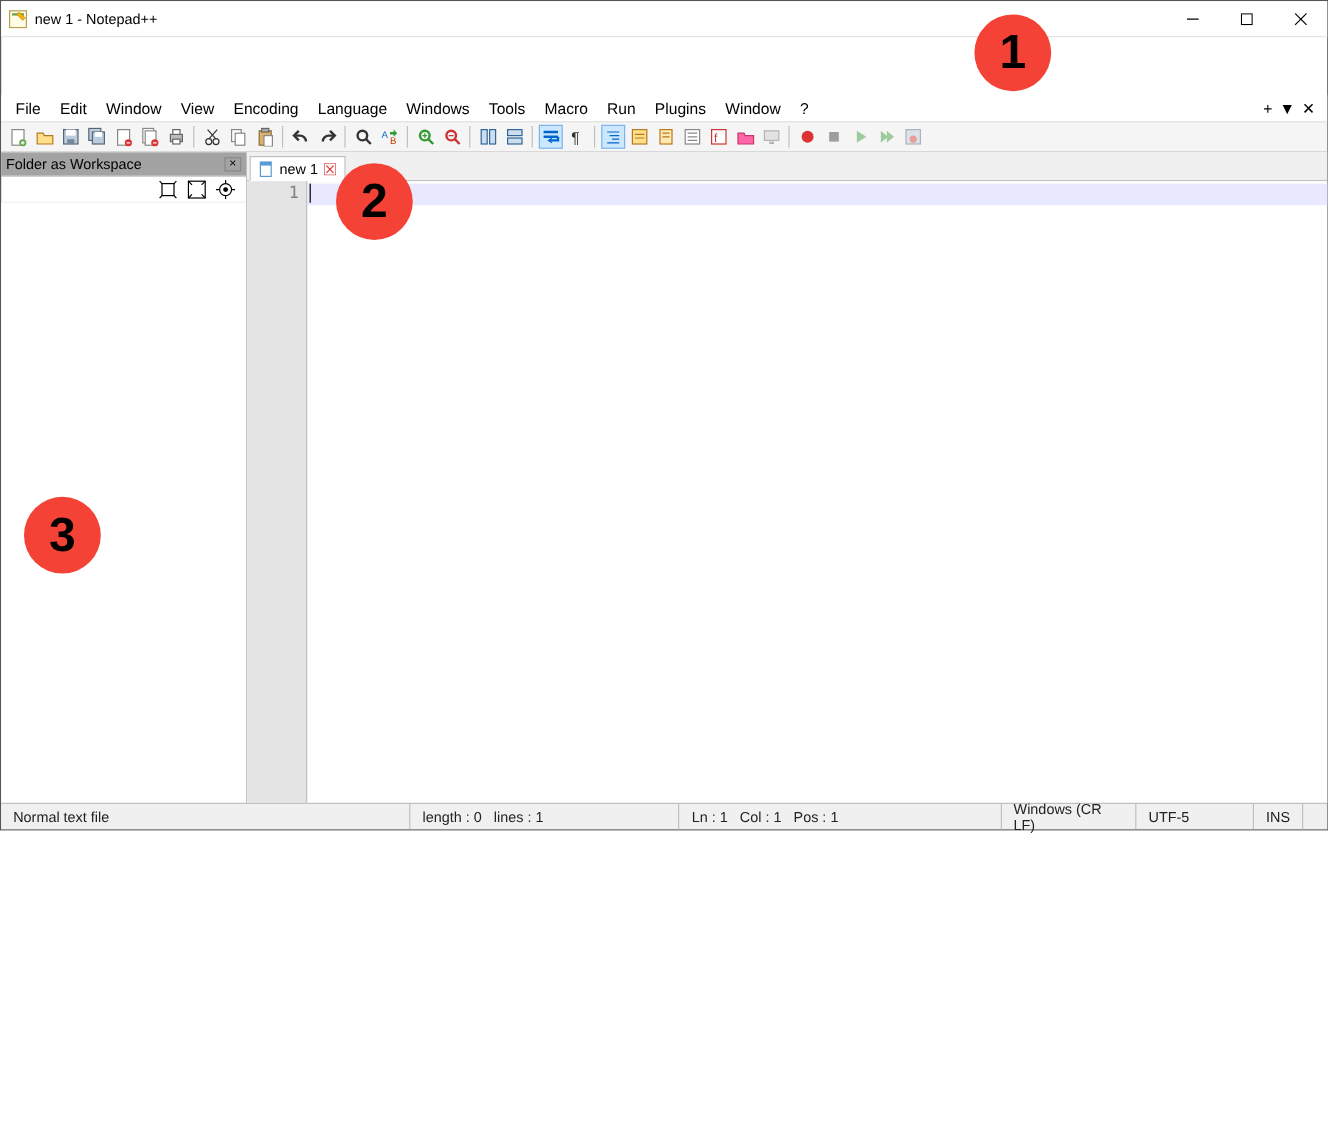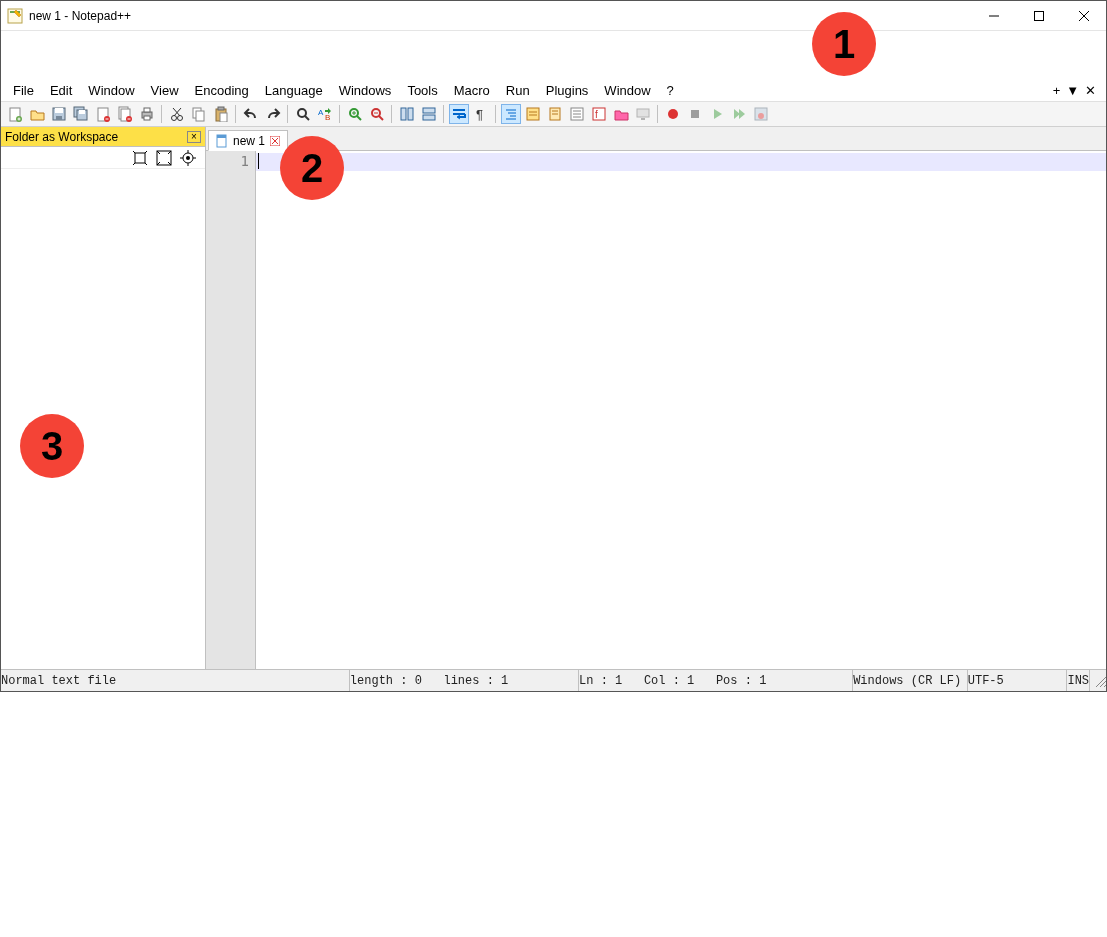--- a/index.html
+++ b/index.html
@@ -18,41 +18,41 @@
   .menubar .right span { font-size: 13px; cursor:default; }
 
   .toolbar { height: 26px; display:flex; align-items:center; padding: 1px 4px; background:#f5f5f5; border-top:1px solid #e0e0e0; border-bottom:1px solid #d0d0d0; gap:2px; }
   .tb { width:20px; height:20px; display:flex; align-items:center; justify-content:center; border:1px solid transparent; }
   .tb.active { border:1px solid #7eb4ea; background:#cce8ff; }
   .tb.disabled { opacity:0.45; }
   .tb-sep { width:2px; height:18px; border-left:1px solid #c0c0c0; margin:0 2px; }
 
   .body { flex:1; display:flex; min-height:0; }
   .sidepanel { width:205px; display:flex; flex-direction:column; border-right:1px solid #c0c0c0; }
-  .panel-header { height:20px; background:#fde047; border-bottom:1px solid #c0c0c0; display:flex; align-items:center; padding:0 4px; font-size:12px; }
+  .panel-header { height:20px; background:#a3a3a3; border-bottom:1px solid #c0c0c0; display:flex; align-items:center; padding:0 4px; font-size:12px; }
   .panel-header .phlabel { flex:1; }
   .panel-header .phclose { width:14px; text-align:center; cursor:default; font-size:10px; border:1px solid #888; line-height:10px;}
   .panel-tools { height:22px; display:flex; justify-content:flex-end; align-items:center; gap:6px; padding:2px 8px; border-bottom:1px solid #eee; }
   .ptool { width:18px; height:18px; display:flex; align-items:center; justify-content:center; }
   .panel-tree { flex:1; background:#fff; }
 
   .editor-wrap { flex:1; display:flex; flex-direction:column; min-width:0; background:#f0f0f0;}
   .tabstrip { height:24px; display:flex; align-items:flex-end; background:#f0f0f0; border-bottom:1px solid #c0c0c0; padding-left:2px; padding-top:3px;text-align:right;}
   .tab { height:21px; display:flex; align-items:center; gap:4px; padding:0 6px; background:#fff; border:1px solid #c0c0c0; border-bottom:1px solid #fff; margin-bottom:-1px; font-size:12px; }
   .tab .tabicon { width:14px; height:14px; }
   .tab .tabclose { width:12px; height:12px; display:flex; align-items:center; justify-content:center; }
 
   .editor { flex:1; display:flex; background:#fff; min-height:0; }
   .gutter { width:50px; background:#e4e4e4; border-right:1px solid #c0c0c0; text-align:right; padding:2px 6px 0 0; color:#808080; font-family: Consolas, monospace; font-size:14px; }
   .textarea { flex:1; position:relative; font-family: Consolas, monospace; font-size:14px; }
   .currline { position:absolute; left:0; right:0; top:2px; height:18px; background:#e8e8ff; }
   .caret { position:absolute; left:2px; top:2px; width:1px; height:16px; background:#000; }
 
   .statusbar { height:22px; display:flex; align-items:center; background:#f0f0f0; border-top:1px solid #c0c0c0; font-size:12px; color:#222; }
-  .statusbar > div { padding:0 0; height:100%; display:flex; align-items:center; border-right:1px solid #c0c0c0;font-family:Liberation Mono, monospace; }
+  .statusbar > div { padding:0 10px; height:100%; display:flex; align-items:center; border-right:1px solid #c0c0c0; }
   .statusbar > div:last-child { border-right:none; }
   .sb-filetype { width:350px; }
   .sb-length { width:230px; }
   .sb-pos { width:275px; }
   .sb-eol { width:115px; }
   .sb-enc { width:100px; }
   .sb-ins { flex:1; }
   .sb-grip{ width:16px; border-right:none; justify-content:flex-end; padding-right:2px;}
 
   .marker { position:absolute; width:64px; height:64px; border-radius:50%; background:#f44336; color:#000; font-size:40px; font-weight:700; display:flex; align-items:center; justify-content:center; z-index:500; font-family: Arial, sans-serif;}

